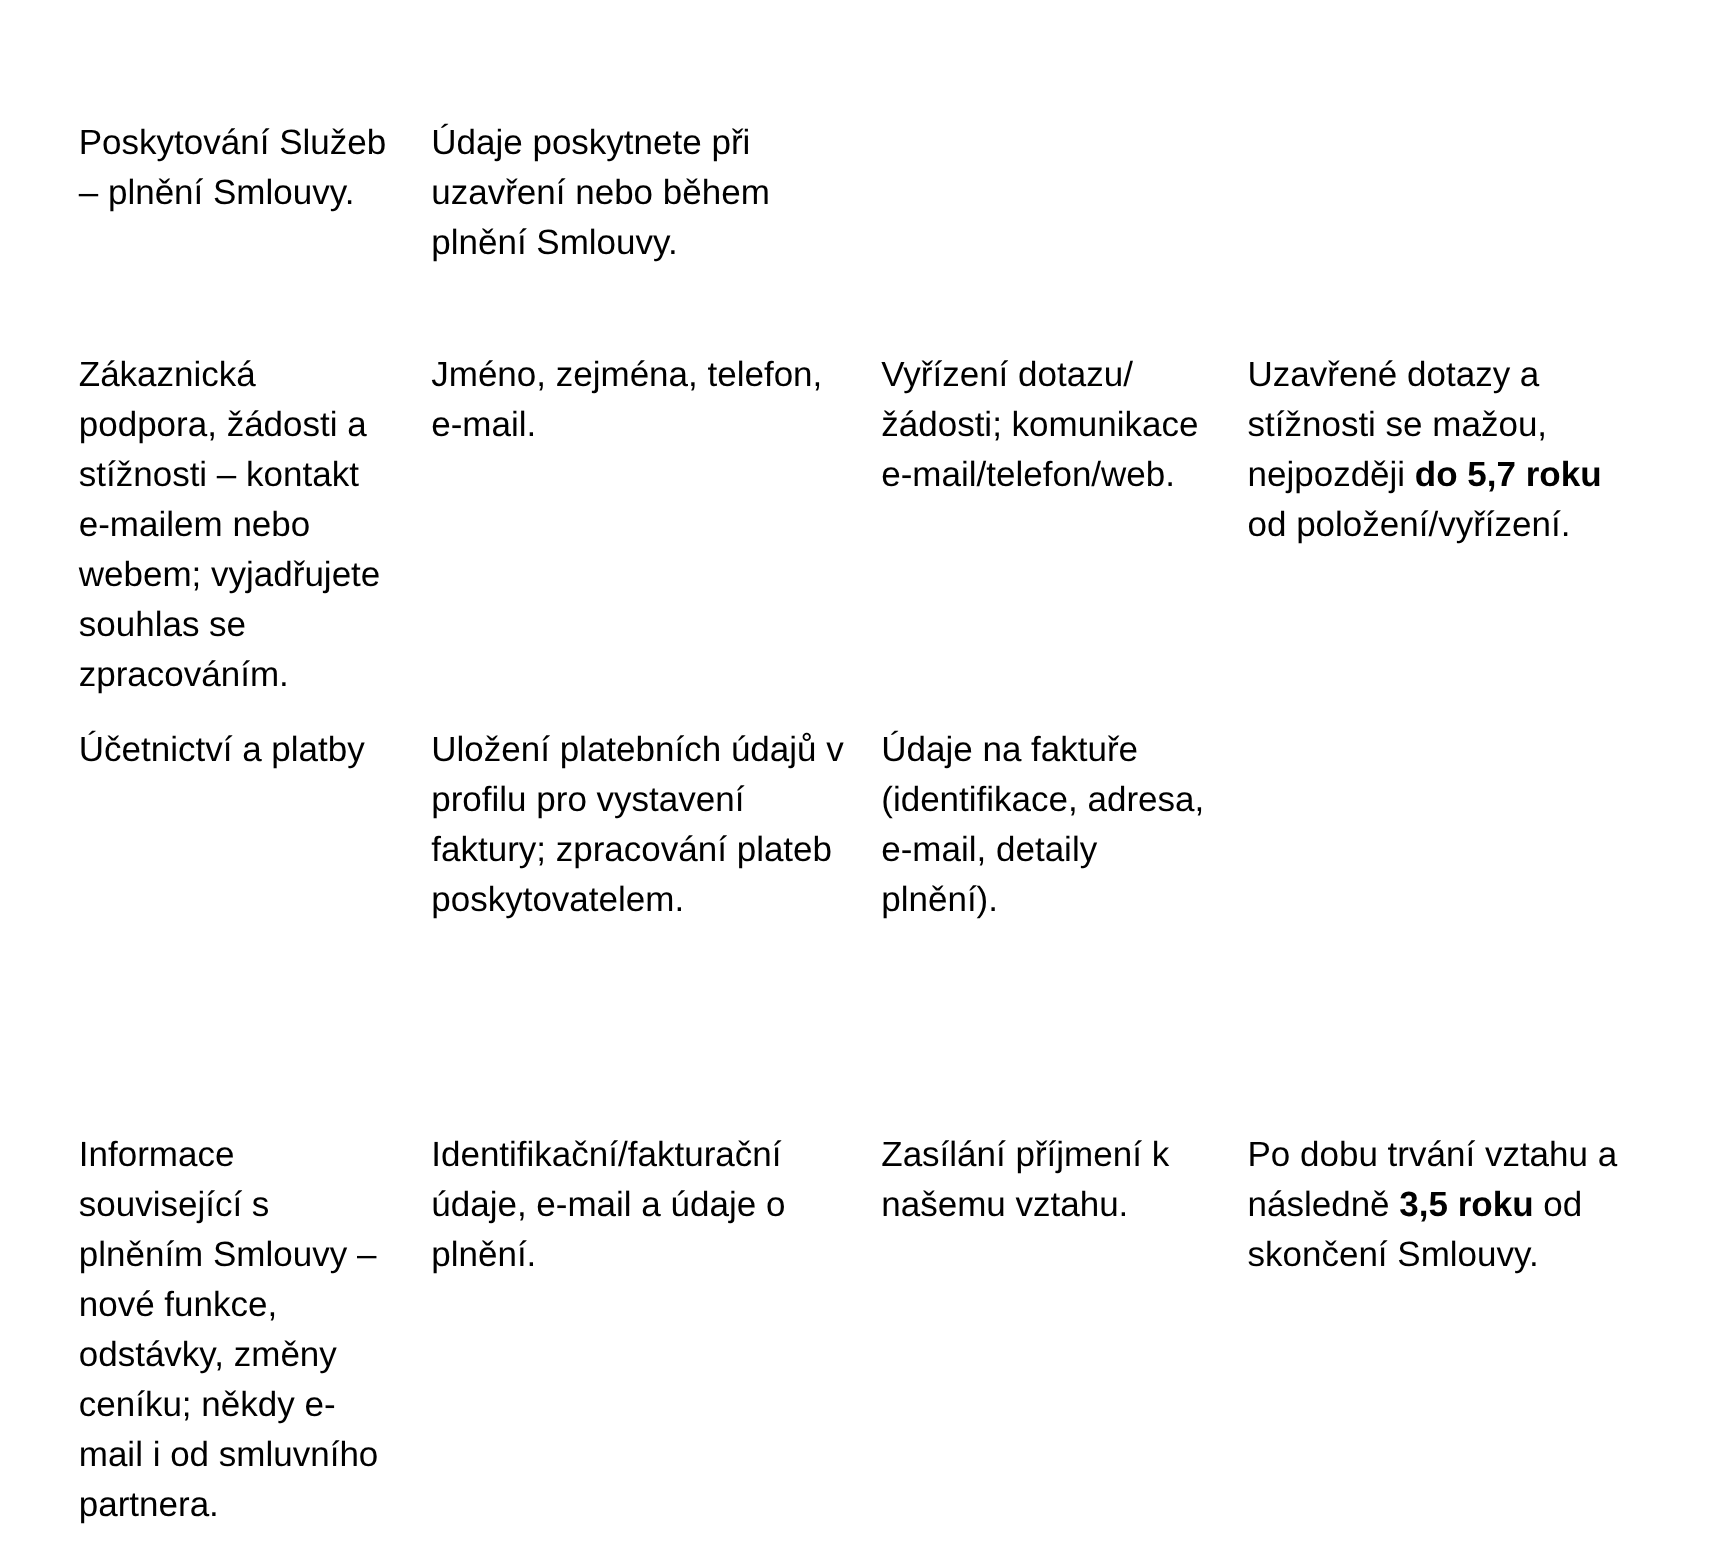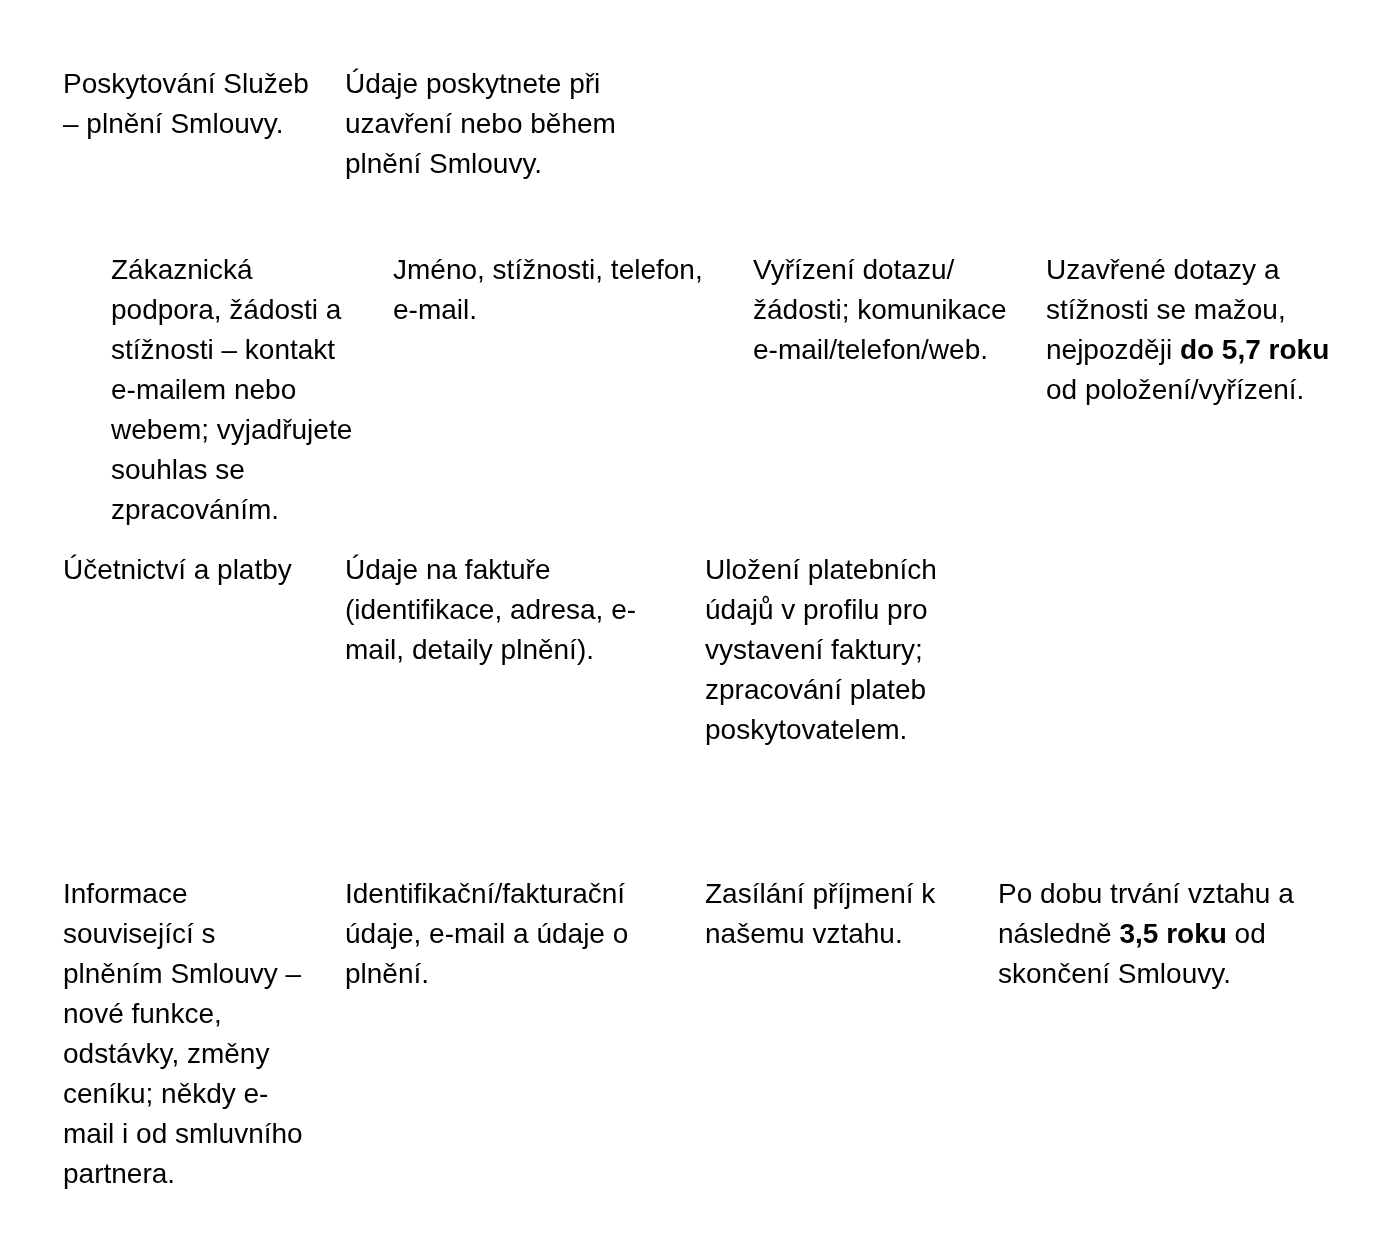--- a/index.html
+++ b/index.html
@@ -18,22 +18,22 @@
   }
   .table {
     display: block;
   }
   .row {
     display: grid;
     grid-template-columns: 252px 330px 263px 300px;
     column-gap: 30px;
     align-items: start;
   }
-  .row-1 { min-height: 186px; }
-  .row-2 { min-height: 300px; margin-left: 48px; }
+  .row-1 { min-height: 186px; margin-top: 30px; }
+  .row-2 { min-height: 300px; }
   .row-3 { min-height: 324px; }
   .row-4 { min-height: 360px; }
   .cell {
     font-size: 28px;
     line-height: 40px;
     color: #000000;
   }
   .bold {
     font-weight: bold;
   }
@@ -44,29 +44,29 @@
 <div class="page">
   <div class="table">
 
     <div class="row row-1">
       <div class="cell"><span>Poskytování Služeb – plnění Smlouvy.</span></div>
       <div class="cell"><span>Údaje poskytnete při uzavření nebo během plnění Smlouvy.</span></div>
     </div>
 
     <div class="row row-2">
       <div class="cell"><span>Zákaznická podpora, žádosti a stížnosti – kontakt e-mailem nebo webem; vyjadřujete souhlas se zpracováním.</span></div>
-      <div class="cell"><span>Jméno, stížnosti, telefon, e-mail.</span></div>
+      <div class="cell"><span>Jméno, zejména, telefon, e-mail.</span></div>
       <div class="cell"><span>Vyřízení dotazu/žádosti; komunikace e-mail/telefon/web.</span></div>
       <div class="cell"><span>Uzavřené dotazy a stížnosti se mažou, nejpozději </span><span class="bold">do 5,7 roku</span><span> od položení/vyřízení.</span></div>
     </div>
 
     <div class="row row-3">
       <div class="cell"><span>Účetnictví a platby</span></div>
+      <div class="cell"><span>Uložení platebních údajů v profilu pro vystavení faktury; zpracování plateb poskytovatelem.</span></div>
       <div class="cell"><span>Údaje na faktuře (identifikace, adresa, e-mail, detaily plnění).</span></div>
-      <div class="cell"><span>Uložení platebních údajů v profilu pro vystavení faktury; zpracování plateb poskytovatelem.</span></div>
     </div>
 
     <div class="row row-4">
       <div class="cell"><span>Informace související s plněním Smlouvy – nové funkce, odstávky, změny ceníku; někdy e-mail i od smluvního partnera.</span></div>
       <div class="cell"><span>Identifikační/fakturační údaje, e-mail a údaje o plnění.</span></div>
       <div class="cell"><span>Zasílání příjmení k našemu vztahu.</span></div>
       <div class="cell"><span>Po dobu trvání vztahu a následně </span><span class="bold">3,5 roku</span><span> od skončení Smlouvy.</span></div>
     </div>
 
   </div>

